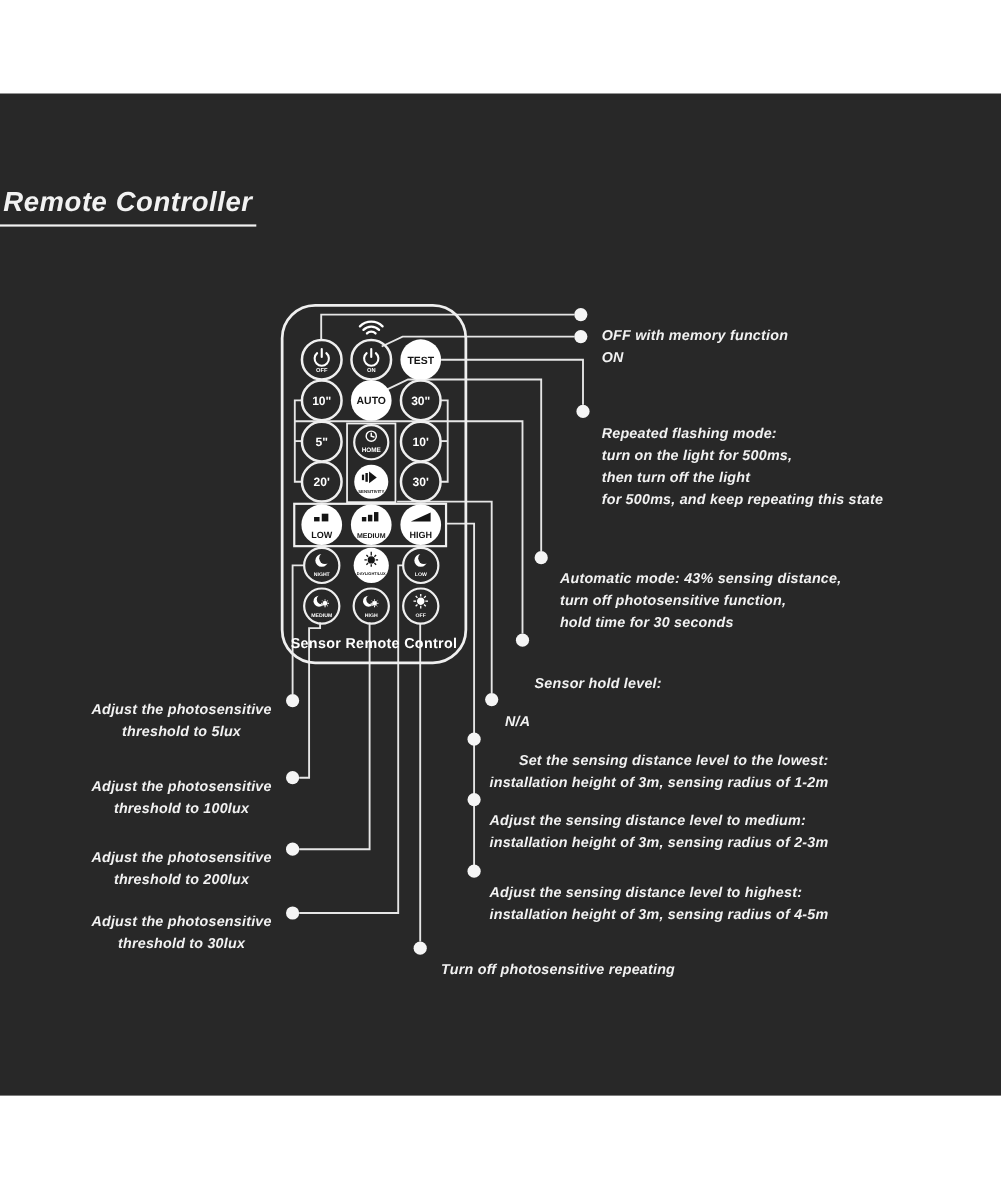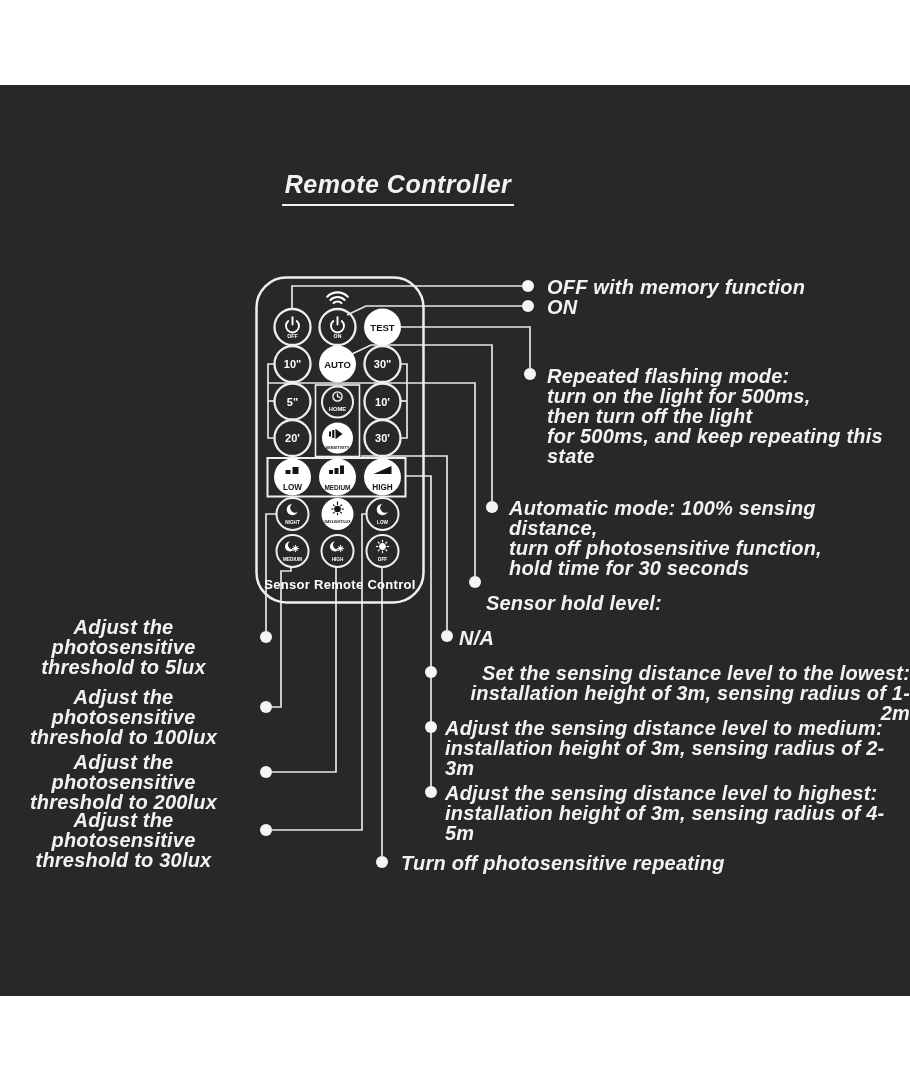--- a/index.html
+++ b/index.html
@@ -5,30 +5,30 @@
   html,body{margin:0;padding:0;}
   body{
     width:910px;height:1080px;position:relative;background:#ffffff;
     font-family:"Liberation Sans",sans-serif;overflow:hidden;
   }
   .panel{
     position:absolute;left:0;top:85px;width:910px;height:911px;
     background:#282828;
   }
   .page-title{
-    position:absolute;left:0;top:170px;width:796px;text-align:center;
+    position:absolute;left:0;top:170px;width:796px;
   }
   .page-title span{
     display:inline-block;color:#f2f2f2;font-size:25px;font-weight:bold;font-style:italic;
     letter-spacing:.5px;border-bottom:2.5px solid #f2f2f2;padding:0 3px 5px 3px;
   }
   .diagram-svg{position:absolute;left:0;top:0;width:910px;height:1080px;}
   .ann{
-    position:absolute;color:#f2f2f2;font-size:20px;font-weight:bold;font-style:italic;
-    line-height:20px;white-space:pre-line;letter-spacing:.2px;
+    position:absolute;color:#f2f2f2;font-size:13px;font-weight:bold;font-style:italic;
+    line-height:20px;white-space:pre-line;letter-spacing:.2px;margin-top:18px;
   }
   .ann.right-align{text-align:center;}
   .ann .values{font-weight:normal;font-style:normal;letter-spacing:.4px;}
   .btn-label{font-family:"Liberation Sans",sans-serif;font-weight:bold;fill:#fff;text-anchor:middle;}
   .btn-label.dark{fill:#151515;}
   .outline{fill:none;stroke:#efefef;}
   .conn{fill:none;stroke:#e6e6e6;stroke-width:1.7;}
   .bullet{fill:#f5f5f5;stroke:none;}
 </style>
 </head>
@@ -277,21 +277,21 @@
     <text class="btn-label" x="340" y="589" font-size="13" letter-spacing="0.3">Sensor Remote Control</text>
   </g>
 </svg>
 
 <div class="ann" style="left:547px;top:277px;">OFF with memory function</div>
 <div class="ann" style="left:547px;top:297px;">ON</div>
 <div class="ann" style="left:547px;top:366px;">Repeated flashing mode:
 turn on the light for 500ms,
 then turn off the light
 for 500ms, and keep repeating this state</div>
-<div class="ann" style="left:509px;top:498px;">Automatic mode: 100% sensing distance,
+<div class="ann" style="left:509px;top:498px;">Automatic mode: 43% sensing distance,
 turn off photosensitive function,
 hold time for 30 seconds</div>
 <div class="ann" style="left:486px;top:573px;">
   <div>Sensor hold level:</div>
 </div>
 <div class="ann" style="left:459px;top:628px;text-align:right;">N/A</div>
 <div class="ann" style="left:445px;top:663px;text-align:right;">Set the sensing distance level to the lowest:
 installation height of 3m, sensing radius of 1-2m</div>
 <div class="ann" style="left:445px;top:718px;">Adjust the sensing distance level to medium:
 installation height of 3m, sensing radius of 2-3m</div>

